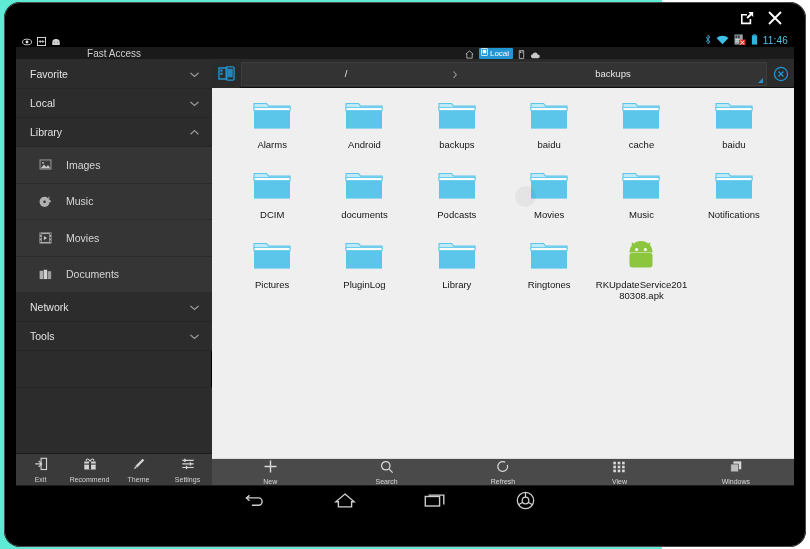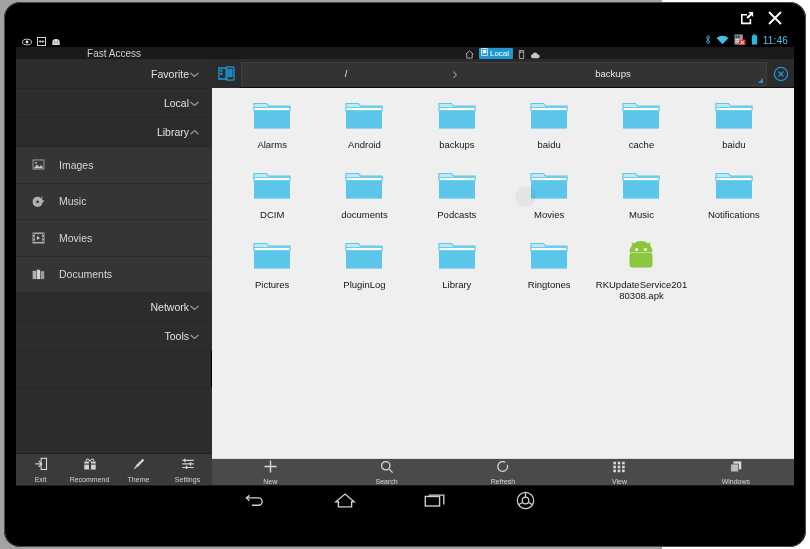--- a/index.html
+++ b/index.html
@@ -7,21 +7,21 @@
     width: 810px; height: 549px;
     background: #ffffff;
     font-family: "Liberation Sans", sans-serif;
     overflow: hidden;
   }
 
   
   #device {
     position: absolute; left: 0; top: 0;
     width: 662px; height: 549px;
-    background: #a3a3a3;
+    background: #5eead4;
   }
   .bezel {
     position: absolute; left: 4px; top: 2px;
     width: 802px; height: 545px;
     background: #000000;
     border-radius: 16px;
   }
   .bezel-edge {
     position: absolute; left: 4px; top: 2px;
     width: 802px; height: 545px;
@@ -106,26 +106,26 @@
   .side-group {
     height: 29px; width: 196px;
     display: flex; align-items: center;
     padding: 0 12px 0 14px;
     color: #e2e2e2; font-size: 10.5px;
     border-bottom: 1px solid #262626;
     background: #2c2c2c;
     cursor: pointer;
     position: relative;
   }
-  .side-group .lbl { flex: 1; text-align: right; }
+  .side-group .lbl { flex: 1; }
   .chev { width: 11px; height: 11px; opacity: .75; }
   .side-item {
     height: 36.5px; width: 196px;
     display: flex; align-items: center;
-    padding-left: 16px;
+    padding-left: 23px;
     color: #d6d6d6; font-size: 10.5px;
     background: #353535;
     border-bottom: 1px solid #2b2b2b;
     cursor: pointer;
     gap: 14px;
   }
   .side-item .ico { width: 13px; height: 13px; display:flex; align-items:center; justify-content:center; }
   .sidebar-fill {
     position: absolute; left: 0; bottom: 32px;
     width: 196px; height: 66px;

